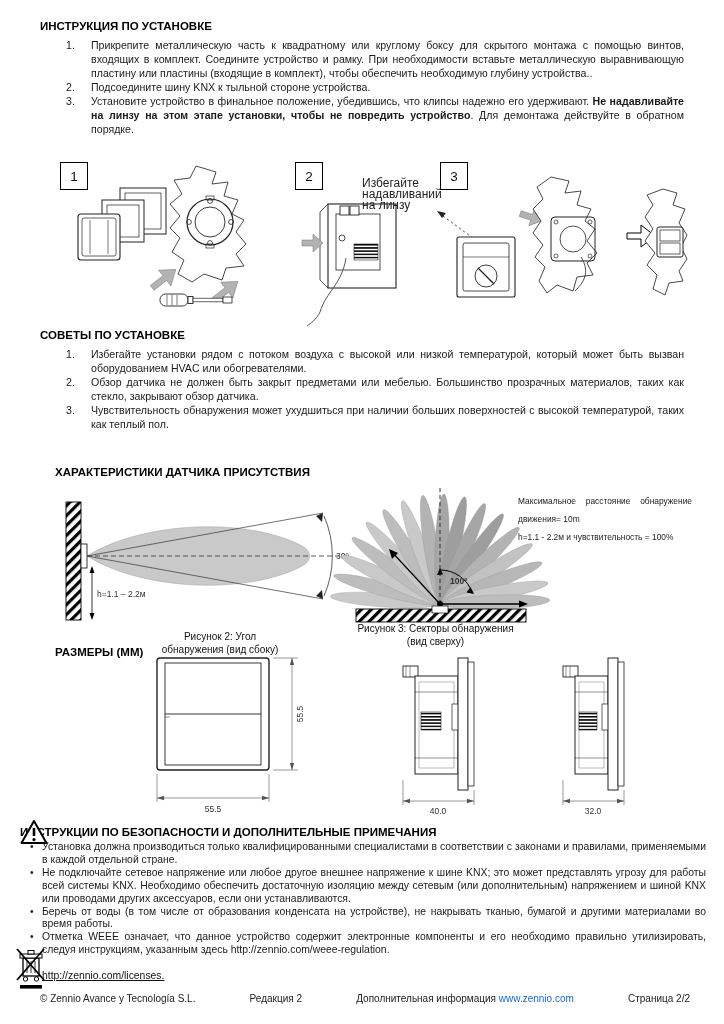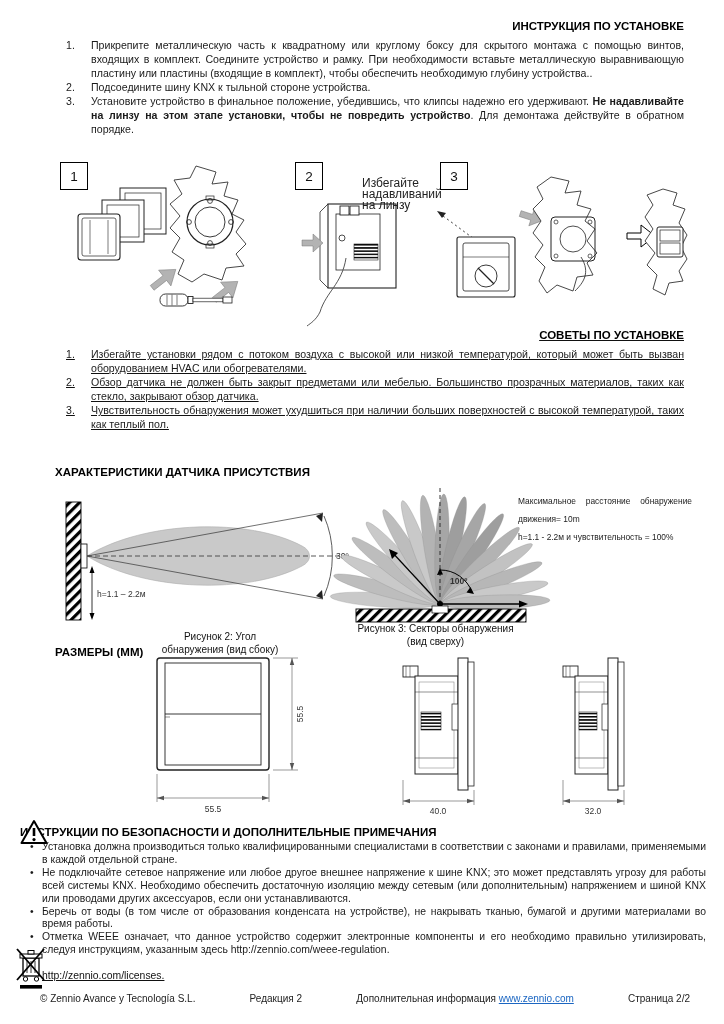--- a/index.html
+++ b/index.html
@@ -1,33 +1,33 @@
 <!DOCTYPE html>
 <html><head>
 <meta charset="utf-8">
 <style>
   * { margin:0; padding:0; box-sizing:border-box; }
   html,body { background:#fff; }
   body { width:724px; height:1024px; position:relative; overflow:hidden;
          font-family:"Liberation Sans","DejaVu Sans",sans-serif; color:#111; }
   .page { position:absolute; inset:0; }
-  .sec-title { font-size:11.5px; font-weight:bold; color:#000;text-align:right; }
+  .sec-title { font-size:11.5px; font-weight:bold; color:#000; }
   .abs { position:absolute; }
 
   
   .olist { margin-top:6px; }
   .oli { display:flex; font-size:10.6px; line-height:14px; color:#1a1a1a; }
   .oli .num { flex:none; width:25px; padding-left:26px; box-sizing:content-box; }
   .oli .txt { flex:1; text-align:justify; }
   .oli .txt b { font-weight:bold; }
 
   
   #sec-install { left:40px; top:20px; width:644px; }
   #step-figs   { left:40px; top:158px; width:664px; height:168px; }
-  #sec-tips    { left:40px; top:329px; width:644px;text-decoration:underline; }
+  #sec-tips    { left:40px; top:329px; width:644px; }
   #sec-char    { left:40px; top:466px; width:654px; height:196px; }
   #sec-dims    { left:40px; top:642px; width:654px; height:182px; }
   #sec-safety  { left:18px; top:826px; width:688px; }
   #footer      { left:40px; top:993px; width:650px; display:flex; justify-content:space-between;
                  align-items:baseline; font-size:10px; color:#222;gap:12px; }
 
   .numbox { position:absolute; width:28px; height:28px; border:1.4px solid #000; background:#fff;
             font-size:13.5px; display:flex; align-items:center; justify-content:center; z-index:3; }
   .lens-note { position:absolute; left:322px; top:20px; width:82px; font-size:12px; line-height:11px; color:#222; }
 
@@ -41,21 +41,21 @@
 
   
   .safety-head { display:flex; align-items:center; gap:9px; padding-left:2px; }
   .bullets { margin:3px 0 0 12px; width:676px; }
   .bullet { display:flex; font-size:10.4px; line-height:12.9px; color:#1a1a1a; }
   .bullet .dot { flex:none; width:12px; }
   .bullet .btxt { flex:1; text-align:justify; }
   .ulink { text-decoration:underline; color:#111; }
   #weee-icon { position:absolute; left:-3px; top:118px; }
 
-  a.blue-link { color:#1b66c2; text-decoration:underline; cursor:pointer; }
+  a.blue-link { color:#1b66c2; cursor:pointer; }
   .finfo { white-space:nowrap; }
 </style>
 </head>
 <body>
 
 <div class="page">
 
   <svg width="0" height="0">
     <defs>
       <pattern id="hatch45" width="7" height="7" patternUnits="userSpaceOnUse" patternTransform="rotate(45)">

